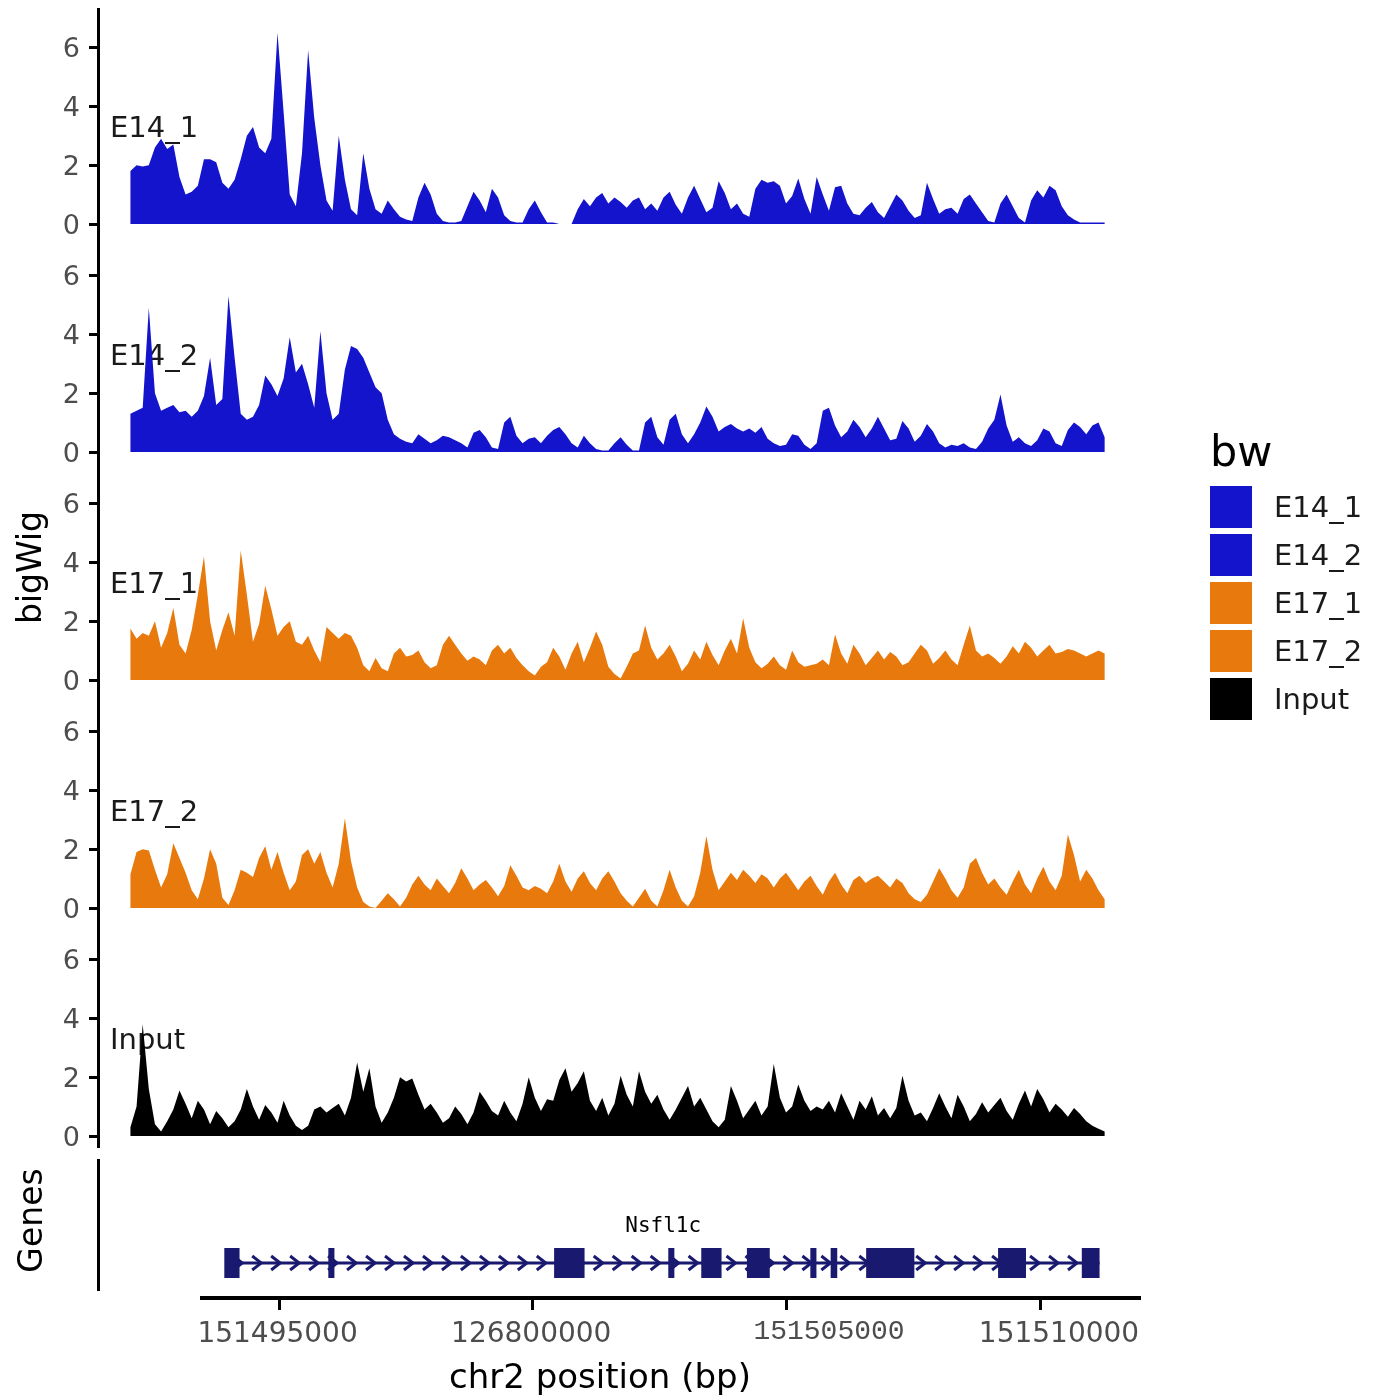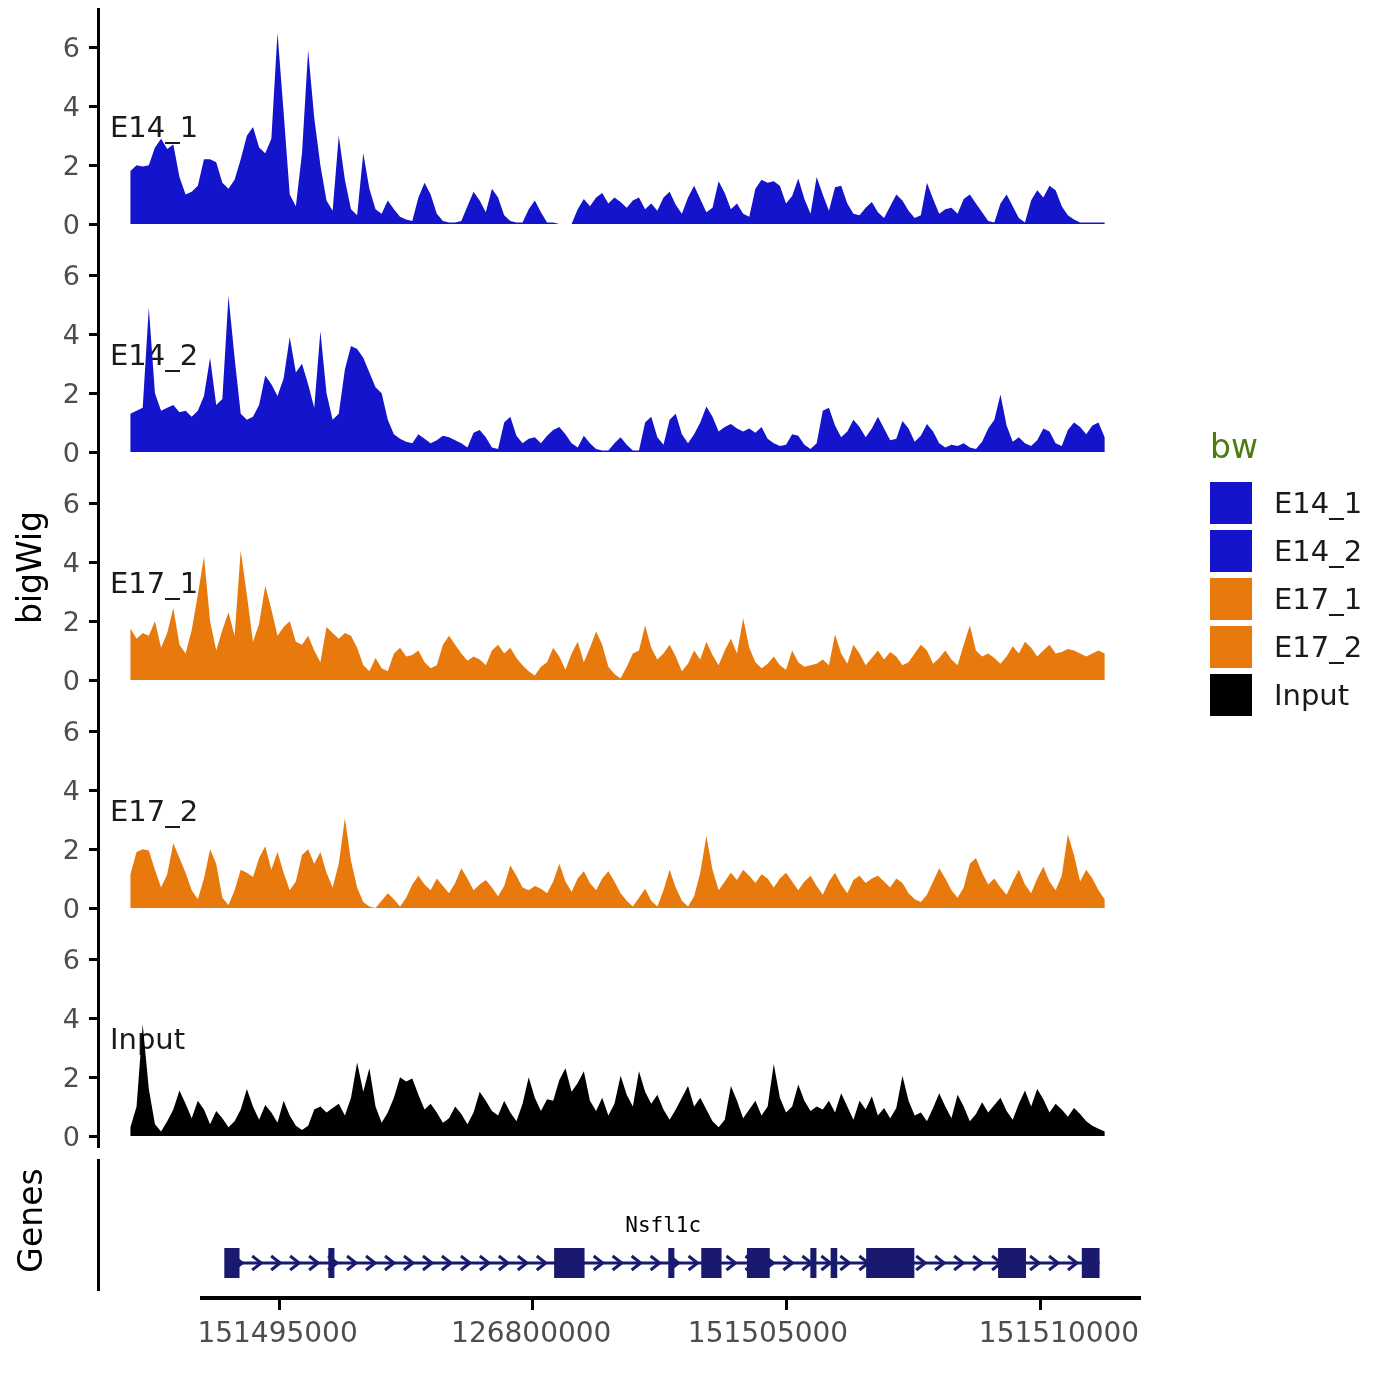--- a/index.html
+++ b/index.html
@@ -165,23 +165,23 @@
     color: #000;
   }
 
   
   #legend {
     left: 1210px;
     top: 430px;
     width: 185px;
   }
   #legend-title {
-    font-size: 33px;
-    color: #4d7c0f;
-    margin-bottom: 16px;
+    font-size: 43px;
+    color: #000000;
+    margin-bottom: 10px;
     line-height: 1;
   }
   .legend-row {
     display: flex;
     align-items: center;
     height: 48px;
   }
   .legend-key {
     width: 42px;
     height: 42px;
@@ -350,24 +350,25 @@
       </svg>
   </div>
 
   <div class="abs" id="xaxis-line"></div>
   <div id="xticks">
       <div class="xtick" style="left: 277.586px;"></div>
       <div class="xticklab" style="left: 277.586px; text-align: center;">151495000</div>
       <div class="xtick" style="left: 531.281px;"></div>
       <div class="xticklab" style="left: 531.281px;">126800000</div>
       <div class="xtick" style="left: 784.975px;"></div>
-      <div class="xticklab" style="left: 768px;">151505000</div>
+      <div class="xticklab" style="left: 829px; font-family: Liberation Mono, monospace;">151505000</div>
       <div class="xtick" style="left: 1038.67px;"></div>
       <div class="xticklab" style="left: 1059px;">151510000</div>
     </div>
+  <div class="abs" id="xlab">chr2 position (bp)</div>
 
   <div class="abs" id="legend">
     <div id="legend-title">bw</div>
     <div id="legend-items">
         <div class="legend-row">
           <div class="legend-key" style="background: rgb(20, 20, 204);"></div>
           <div class="legend-label">E14_1</div>
         </div>
         <div class="legend-row">
           <div class="legend-key" style="background: rgb(20, 20, 204);"></div>

